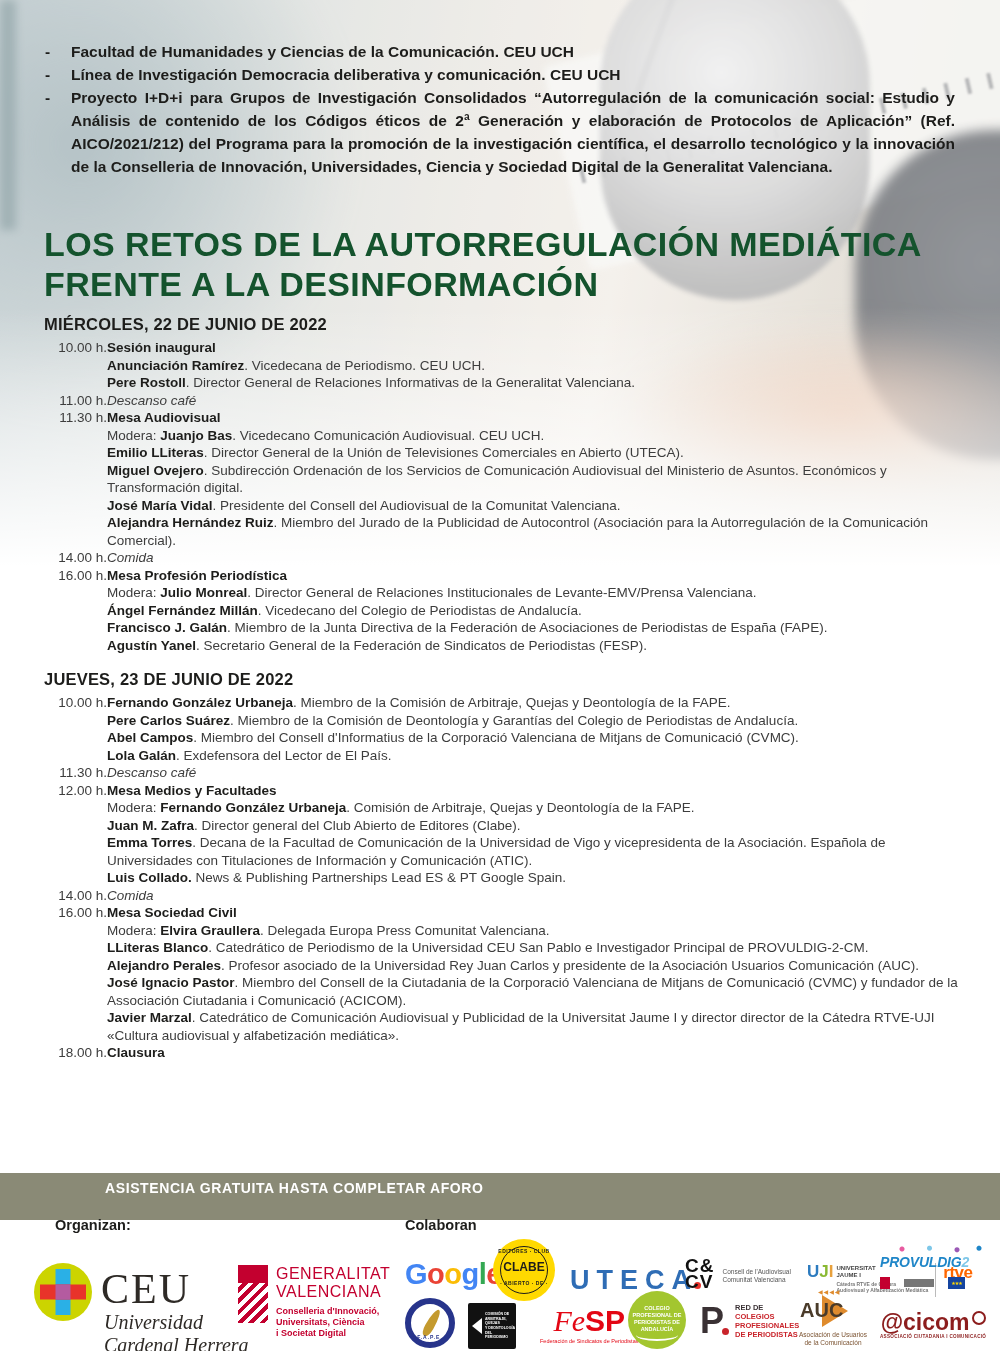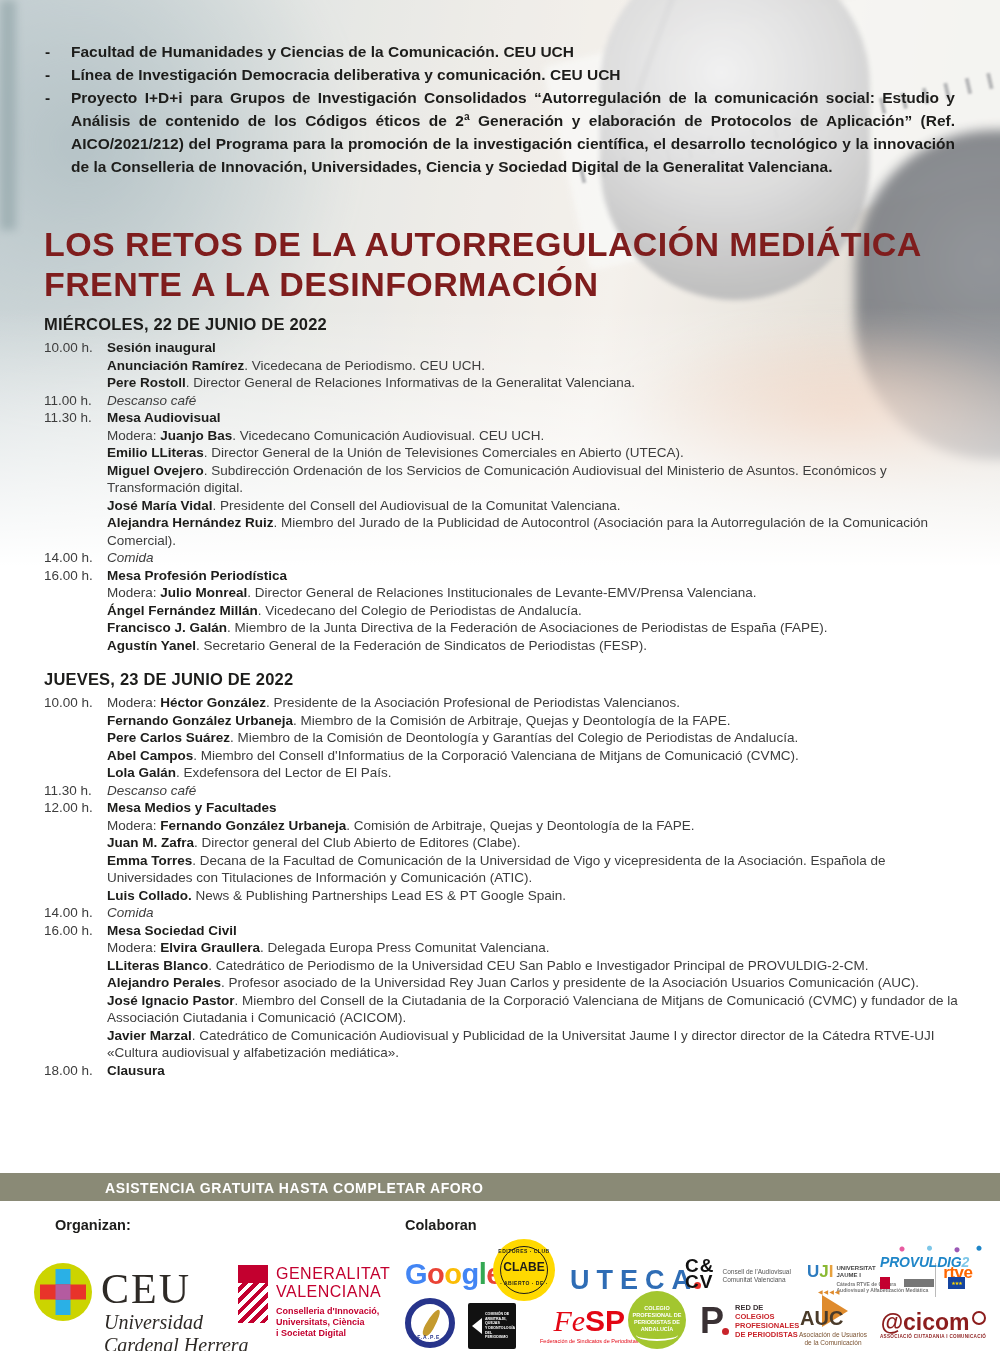--- a/index.html
+++ b/index.html
@@ -36,36 +36,36 @@
   .bg-fade{position:absolute;inset:0;background:linear-gradient(180deg,rgba(255,255,255,0) 52%,#ffffff 96%);}
 
   
   .content{position:relative;z-index:1;}
   .bullets{padding:40px 45px 0 45px;}
   .bullet{display:flex;font-weight:bold;font-size:15.5px;line-height:23px;color:#1d1d1b;}
   .bullet .dash{width:26px;flex:none;}
   .bullet .btext{flex:1;}
   .bullet.justify .btext{text-align:justify;}
 
-  .title{margin:46px 44px 0 44px;font-size:34px;line-height:40px;font-weight:bold;color:#7f1d1d;letter-spacing:.4px;}
+  .title{margin:46px 44px 0 44px;font-size:34px;line-height:40px;font-weight:bold;color:#14532d;letter-spacing:.4px;}
   .venue{margin:15px 44px 0 44px;font-size:15px;font-weight:bold;color:#2ba4dc;}
   .day-heading{margin:11px 44px 0 44px;font-size:16.5px;font-weight:bold;color:#1d1d1b;letter-spacing:.2px;}
   .day-heading.second{margin-top:16px;}
 
   .sched{margin:5px 40px 0 44px;font-size:13.5px;line-height:17.5px;}
   .row{display:flex;}
-  .time{width:63px;flex:none;color:#3d3d3d;}
+  .time{width:63px;flex:none;color:#3d3d3d;text-align:right;}
   .cell{flex:1;}
   .session-title{font-weight:bold;color:#1d1d1b;}
   .speaker b{color:#1d1d1b;}
   .break-label{font-style:italic;}
 
   
   .bottom{position:absolute;top:1173px;left:0;width:1000px;height:178px;overflow:hidden;z-index:2;background:#fff;}
-  .banner{height:28px;background:#8a8a76;color:#ffffff;font-weight:bold;font-size:14px;
+  .banner{height:47px;background:#8a8a76;color:#ffffff;font-weight:bold;font-size:14px;
     line-height:31px;padding-left:105px;letter-spacing:.6px;}
   .flabel{position:absolute;font-size:14.5px;font-weight:bold;color:#1d1d1b;}
   .org-label{left:55px;top:44px;}
   .col-label{left:405px;top:44px;}
 
   .logo{position:absolute;}
   
   .ceu-mark{left:34px;top:90px;width:58px;height:58px;border-radius:50%;background:#ccd400;}
   .ceu-v{position:absolute;left:50%;top:6px;bottom:6px;width:15px;transform:translateX(-50%);background:#2ab0e6;}
   .ceu-h{position:absolute;top:50%;left:6px;right:6px;height:15px;transform:translateY(-50%);background:#e8332a;}
@@ -143,21 +143,21 @@
   .redcol-dot{width:7px;height:7px;border-radius:50%;background:#c9242b;align-self:flex-end;margin:0 6px 4px -2px;}
   .redcol-txt{font-size:7.5px;font-weight:bold;line-height:9px;}
   .redcol-txt .d{color:#3a3134;}
   .redcol-txt .r{color:#c9242b;}
   
   .auc{left:788px;top:122px;width:90px;text-align:center;}
   .auc-mark{position:relative;height:32px;}
   .auc-tri{position:absolute;left:34px;top:0;width:0;height:0;
     border-top:16px solid rgba(0,0,0,0);border-bottom:16px solid rgba(0,0,0,0);border-left:26px solid #df8b2d;}
   .auc-arrows{position:absolute;left:30px;top:-7px;font-size:6px;color:#df8b2d;letter-spacing:1px;}
-  .auc-word{position:absolute;left:12px;top:4px;font-size:20px;font-weight:bold;color:#4a3b2a;margin-top:8px;}
+  .auc-word{position:absolute;left:12px;top:4px;font-size:20px;font-weight:bold;color:#4a3b2a;}
   .auc-sub{font-size:6.5px;color:#7a5230;line-height:8px;margin-top:4px;}
   
   .acicom{left:880px;top:138px;text-align:center;}
   .acicom-word{font-size:23px;font-weight:bold;color:#8c1d1d;line-height:22px;}
   .acicom-ic{display:inline-block;width:10px;height:10px;border:2px solid #8c1d1d;border-radius:50%;vertical-align:top;margin-left:2px;}
   .acicom-sub{font-size:4.6px;font-weight:bold;color:#8c1d1d;margin-top:1px;letter-spacing:.3px;}
 </style>
 </head>
 <body>
 
@@ -234,21 +234,20 @@
             <div class="speaker"><b>Francisco J. Galán</b><span>. Miembro de la Junta Directiva de la Federación de Asociaciones de Periodistas de España (FAPE).</span></div>
             <div class="speaker"><b>Agustín Yanel</b><span>. Secretario General de la Federación de Sindicatos de Periodistas (FESP).</span></div>
           </div>
         </div>
       </div>
       <div class="day-heading second">JUEVES, 23 DE JUNIO DE 2022</div>
       <div class="sched">
         <div class="row">
           <div class="time">10.00 h.</div>
           <div class="cell">
-            <div class="speaker"><span>Modera: </span><b>Héctor González</b><span>. Presidente de la Asociación Profesional de Periodistas Valencianos.</span></div>
             <div class="speaker"><b>Fernando González Urbaneja</b><span>. Miembro de la Comisión de Arbitraje, Quejas y Deontología de la FAPE.</span></div>
             <div class="speaker"><b>Pere Carlos Suárez</b><span>. Miembro de la Comisión de Deontología y Garantías del Colegio de Periodistas de Andalucía.</span></div>
             <div class="speaker"><b>Abel Campos</b><span>. Miembro del Consell d'Informatius de la Corporació Valenciana de Mitjans de Comunicació (CVMC).</span></div>
             <div class="speaker"><b>Lola Galán</b><span>. Exdefensora del Lector de El País.</span></div>
           </div>
         </div>
         <div class="row">
           <div class="time">11.30 h.</div>
           <div class="cell">
             <div class="break-label">Descanso café</div>

